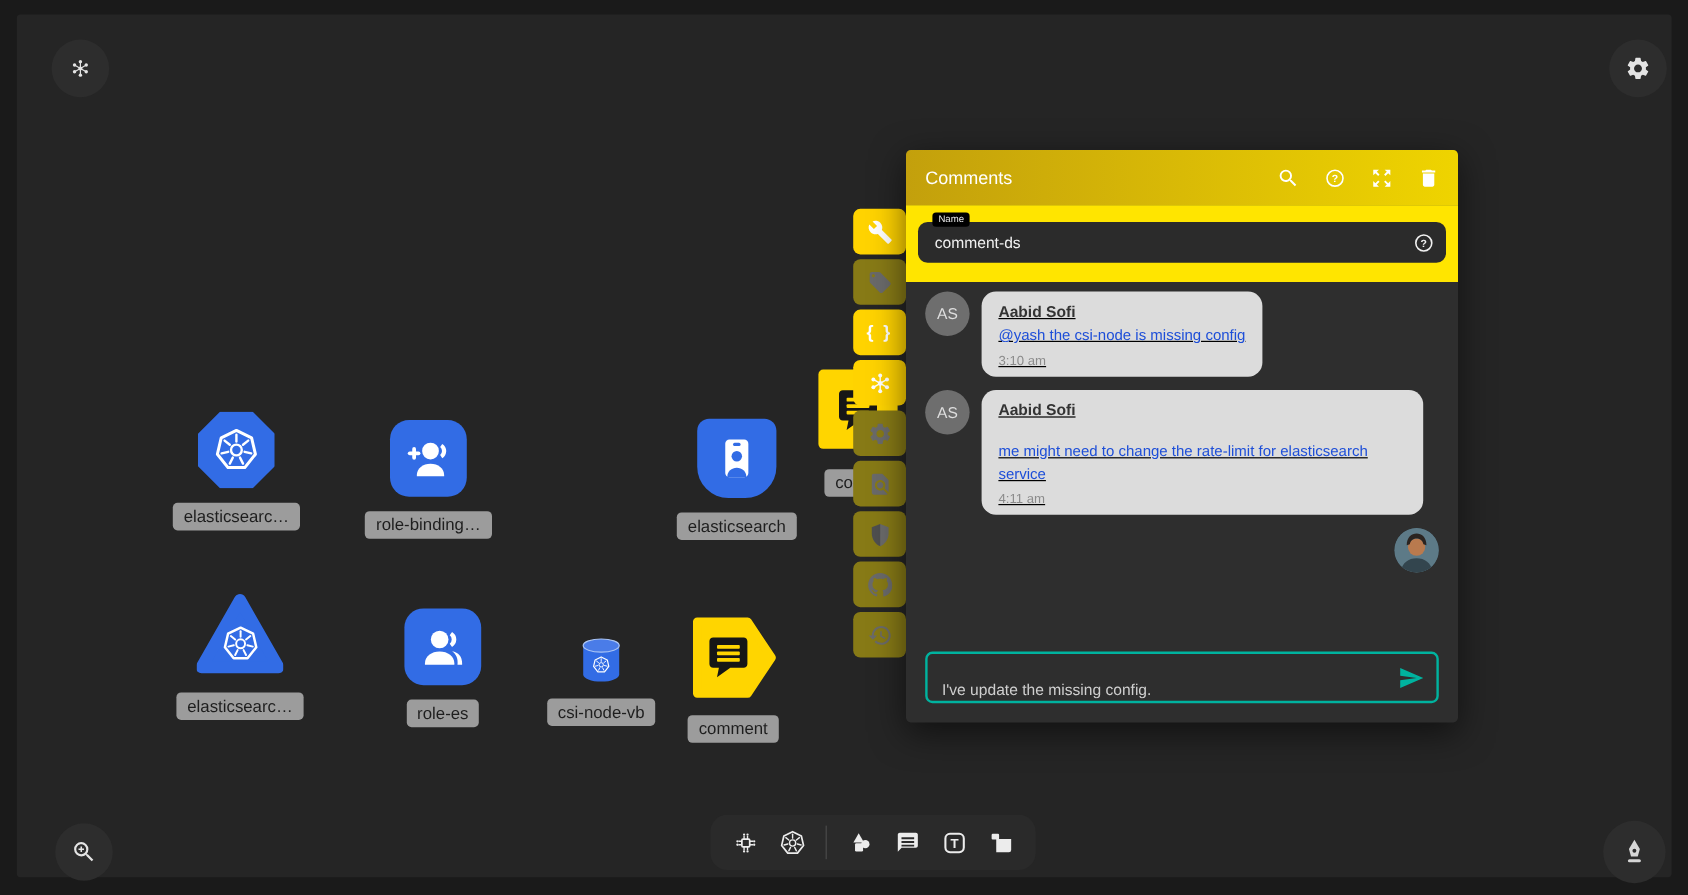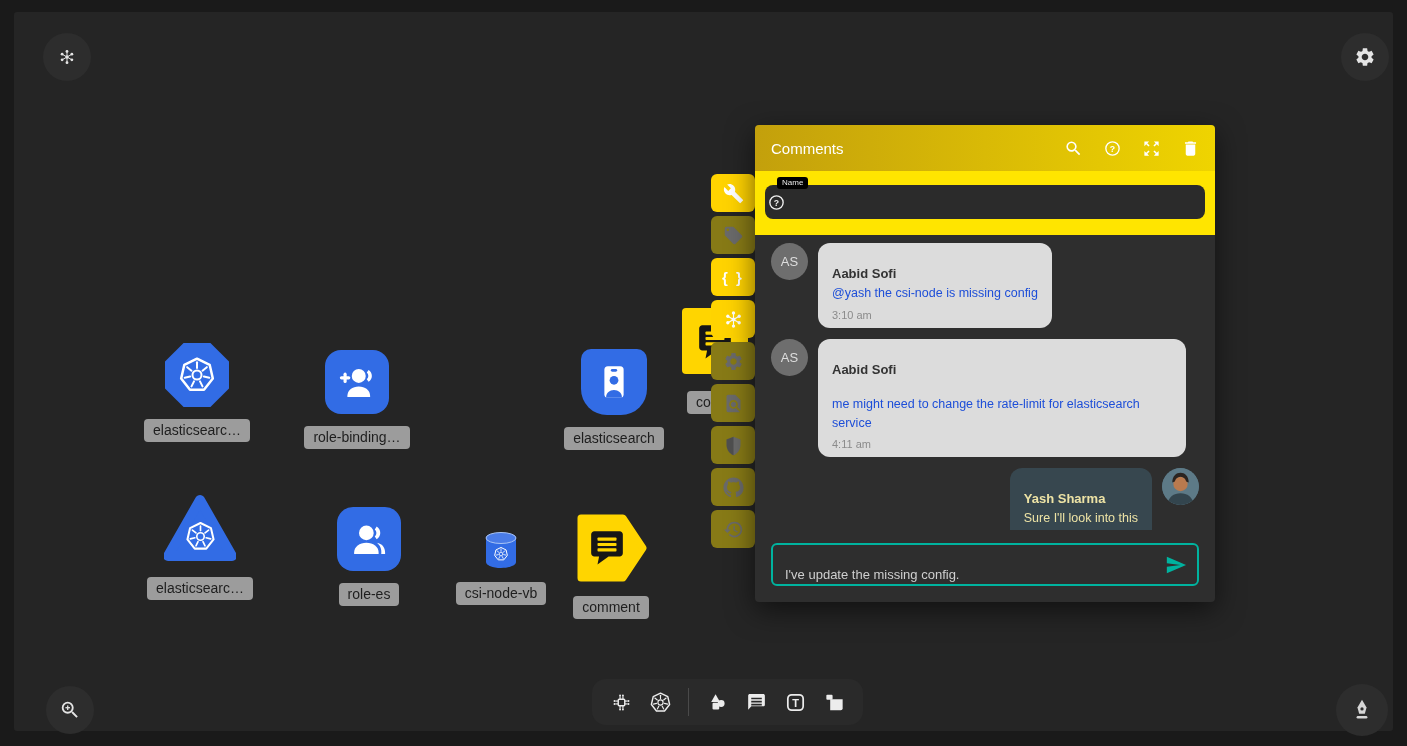--- a/index.html
+++ b/index.html
@@ -56,21 +56,21 @@
   .cp-name-input{flex:1;background:transparent;border:none;outline:none;color:#f0f0f0;font-size:13px;
                  padding:0 0 0 14px;font-family:inherit;}
   .cp-field .hbtn{color:#f0f0f0;margin-right:8px;}
   .cp-messages{flex:1;overflow:hidden;padding:8px 16px 0;display:flex;flex-direction:column;gap:11px;}
   .msg{display:flex;align-items:flex-start;}
   .msg.right{justify-content:flex-end;}
   .avatar{width:37px;height:37px;border-radius:50%;background:#6e6e6e;color:#dedede;font-size:13px;
           display:flex;align-items:center;justify-content:center;flex:0 0 37px;margin-right:10px;}
   .avatar.photo{margin-right:0;margin-left:10px;background:#53707d;overflow:hidden;}
   .avatar.photo svg{width:37px;height:37px;}
-  .bubble{background:#DCDCDC;border-radius:12px;padding:23px 14px 7px;max-width:330px;}
+  .bubble{background:#DCDCDC;border-radius:12px;padding:9px 14px 7px;max-width:330px;text-decoration:underline;}
   .m-author{font-size:13px;font-weight:bold;color:#333333;}
   .m-text{font-size:12.5px;color:#1d4ed8;margin-top:3px;line-height:1.5;}
   .bubble.spaced .m-text{margin-top:18px;}
   .m-time{font-size:11px;color:#8b8b8b;margin-top:6px;}
   .bubble.dark{background:#37474F;}
   .bubble.dark .m-author{color:#EDE3A5;}
   .bubble.dark .m-text{color:#EDE3A5;}
   .bubble.dark .m-time{color:#8fa0a8;text-align:right;}
   .cp-composer{flex:0 0 auto;margin:13px 16px 16px;border:2px solid #00B39F;border-radius:6px;height:39px;
                display:flex;align-items:center;}
@@ -437,20 +437,21 @@
             <svg>
                 <use href="#ic-trash"></use>
               </svg>
           </button>
         </div>
       </div>
 
       <div class="cp-name-section">
         <div class="cp-field">
           <span class="cp-chip">Name</span>
+          <input class="cp-name-input" type="text" value="comment-ds" style="">
           <button class="hbtn">
             <svg>
                 <use href="#ic-help"></use>
               </svg>
           </button>
         </div>
       </div>
 
       <div class="cp-messages">
         <div class="msg left">
@@ -465,25 +466,20 @@
         <div class="msg left">
           <div class="avatar">AS</div>
           <div class="bubble spaced" style="max-width:340px">
             <div class="m-author">Aabid Sofi</div>
             <div class="m-text">me might need to change the rate-limit for elasticsearch service</div>
             <div class="m-time">4:11 am</div>
           </div>
         </div>
 
         <div class="msg right">
-          <div class="bubble dark">
-            <div class="m-author">Yash Sharma</div>
-            <div class="m-text">Sure I'll look into this</div>
-            <div class="m-time">3:22 am</div>
-          </div>
           <div class="avatar photo">
             <svg viewBox="0 0 36 36">
               <circle cx="18" cy="18" r="18" fill="#5d7a87"></circle>
               <circle cx="18" cy="15.5" r="7" fill="#b97a4e"></circle>
               <path d="M10 14c0-6.5 4-9.5 8-9.5s8 3 8 9.5l-2.5-.8c-.5-2.6-2.3-4.7-5.5-4.7s-5 2.1-5.5 4.7z" fill="#2b2420"></path>
               <path d="M5 36c1.2-8 6.4-11.5 13-11.5S29.8 28 31 36z" fill="#33454e"></path>
             </svg>
           </div>
         </div>
       </div>

